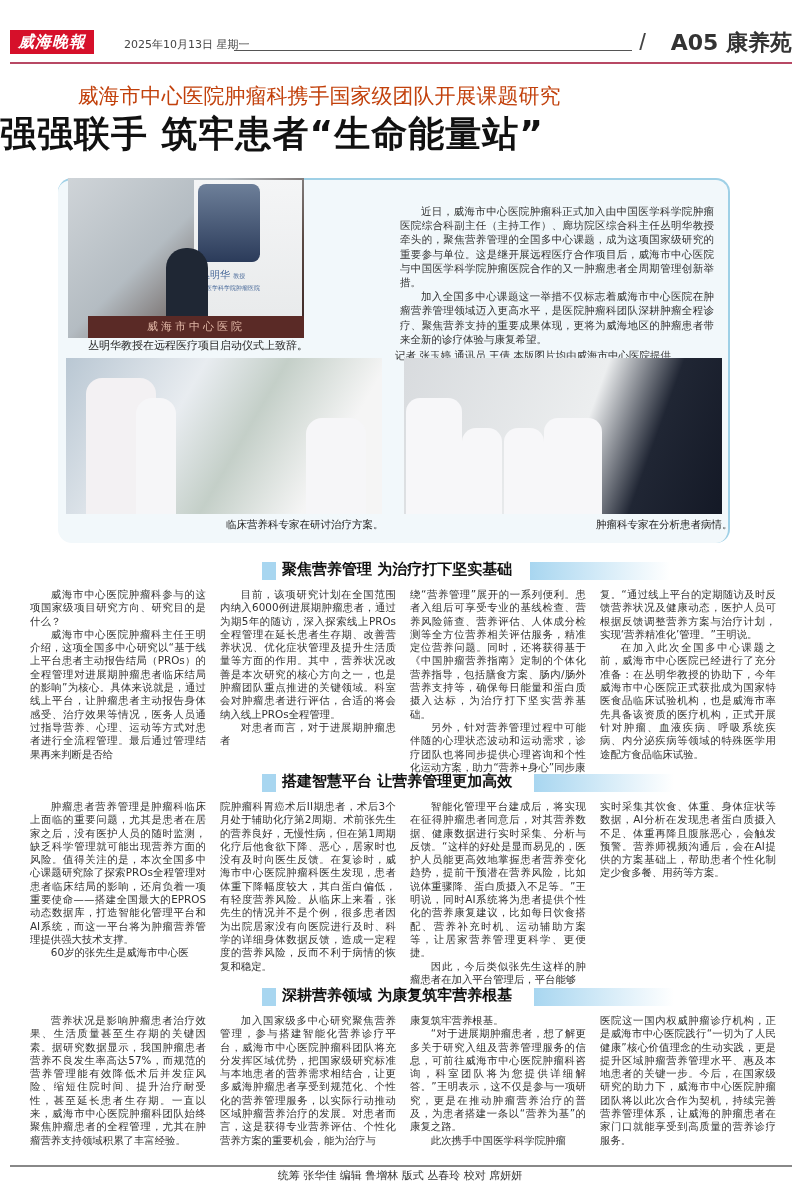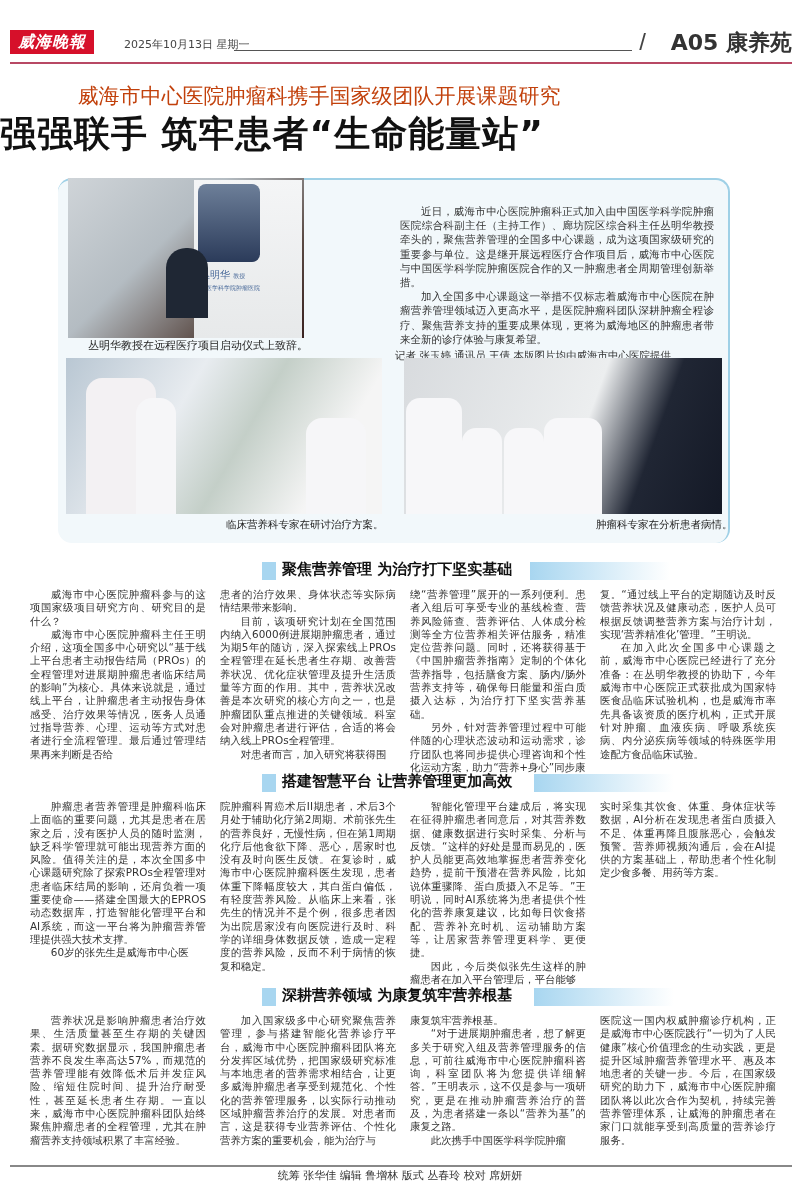--- a/index.html
+++ b/index.html
@@ -59,20 +59,21 @@
 
 <div class="lead-photo">
   <div class="screen"></div>
   <div class="portrait"></div>
   <div style="position:absolute;left:132px;top:90px;font-size:10px;color:#4a6a9a;">
     <span>丛明华</span>
     <span style="font-size:6px;">教授</span>
   </div>
   <div style="position:absolute;left:132px;top:106px;font-size:6px;color:#4a6a9a;">国医学科学院肿瘤医院</div>
   <div class="speaker"></div>
+  <div class="podium">威海市中心医院</div>
 </div>
 <div class="caption-1">丛明华教授在远程医疗项目启动仪式上致辞。</div>
 
 <div class="lead-text">
   <p>近日，威海市中心医院肿瘤科正式加入由中国医学科学院肿瘤医院综合科副主任（主持工作）、廊坊院区综合科主任丛明华教授牵头的，聚焦营养管理的全国多中心课题，成为这项国家级研究的重要参与单位。这是继开展远程医疗合作项目后，威海市中心医院与中国医学科学院肿瘤医院合作的又一肿瘤患者全周期管理创新举措。</p>
   <p>加入全国多中心课题这一举措不仅标志着威海市中心医院在肿瘤营养管理领域迈入更高水平，是医院肿瘤科团队深耕肿瘤全程诊疗、聚焦营养支持的重要成果体现，更将为威海地区的肿瘤患者带来全新的诊疗体验与康复希望。</p>
   <div class="byline">记者 张玉婷 通讯员 王倩 本版图片均由威海市中心医院提供</div>
 </div>
 
 <div class="photo-2">
@@ -93,23 +94,22 @@
   <div class="sq" style="left:262px;"></div>
   <div class="title" style="left:282px;">聚焦营养管理 为治疗打下坚实基础</div>
   <div class="bar" style="left:530px;width:140px;"></div>
 </div>
 <div class="cols" style="top:588px;">
   <div class="col">
     <p>威海市中心医院肿瘤科参与的这项国家级项目研究方向、研究目的是什么？</p>
     <p>威海市中心医院肿瘤科主任王明介绍，这项全国多中心研究以“基于线上平台患者主动报告结局（PROs）的全程管理对进展期肿瘤患者临床结局的影响”为核心。具体来说就是，通过线上平台，让肿瘤患者主动报告身体感受、治疗效果等情况，医务人员通过指导营养、心理、运动等方式对患者进行全流程管理。最后通过管理结果再来判断是否给</p>
   </div>
   <div class="col">
-    <p class="cont">患者的治疗效果、身体状态等实际病情结果带来影响。</p>
     <p>目前，该项研究计划在全国范围内纳入6000例进展期肿瘤患者，通过为期5年的随访，深入探索线上PROs全程管理在延长患者生存期、改善营养状况、优化症状管理及提升生活质量等方面的作用。其中，营养状况改善是本次研究的核心方向之一，也是肿瘤团队重点推进的关键领域。科室会对肿瘤患者进行评估，合适的将会纳入线上PROs全程管理。</p>
-    <p>对患者而言，加入研究将获得围</p>
+    <p>对患者而言，对于进展期肿瘤患者</p>
   </div>
   <div class="col">
     <p class="cont">绕“营养管理”展开的一系列便利。患者入组后可享受专业的基线检查、营养风险筛查、营养评估、人体成分检测等全方位营养相关评估服务，精准定位营养问题。同时，还将获得基于《中国肿瘤营养指南》定制的个体化营养指导，包括膳食方案、肠内/肠外营养支持等，确保每日能量和蛋白质摄入达标，为治疗打下坚实营养基础。</p>
     <p>另外，针对营养管理过程中可能伴随的心理状态波动和运动需求，诊疗团队也将同步提供心理咨询和个性化运动方案，助力“营养+身心”同步康</p>
   </div>
   <div class="col">
     <p class="cont">复。“通过线上平台的定期随访及时反馈营养状况及健康动态，医护人员可根据反馈调整营养方案与治疗计划，实现‘营养精准化’管理。”王明说。</p>
     <p>在加入此次全国多中心课题之前，威海市中心医院已经进行了充分准备：在丛明华教授的协助下，今年威海市中心医院正式获批成为国家特医食品临床试验机构，也是威海市率先具备该资质的医疗机构，正式开展针对肿瘤、血液疾病、呼吸系统疾病、内分泌疾病等领域的特殊医学用途配方食品临床试验。</p>
   </div>
 </div>

